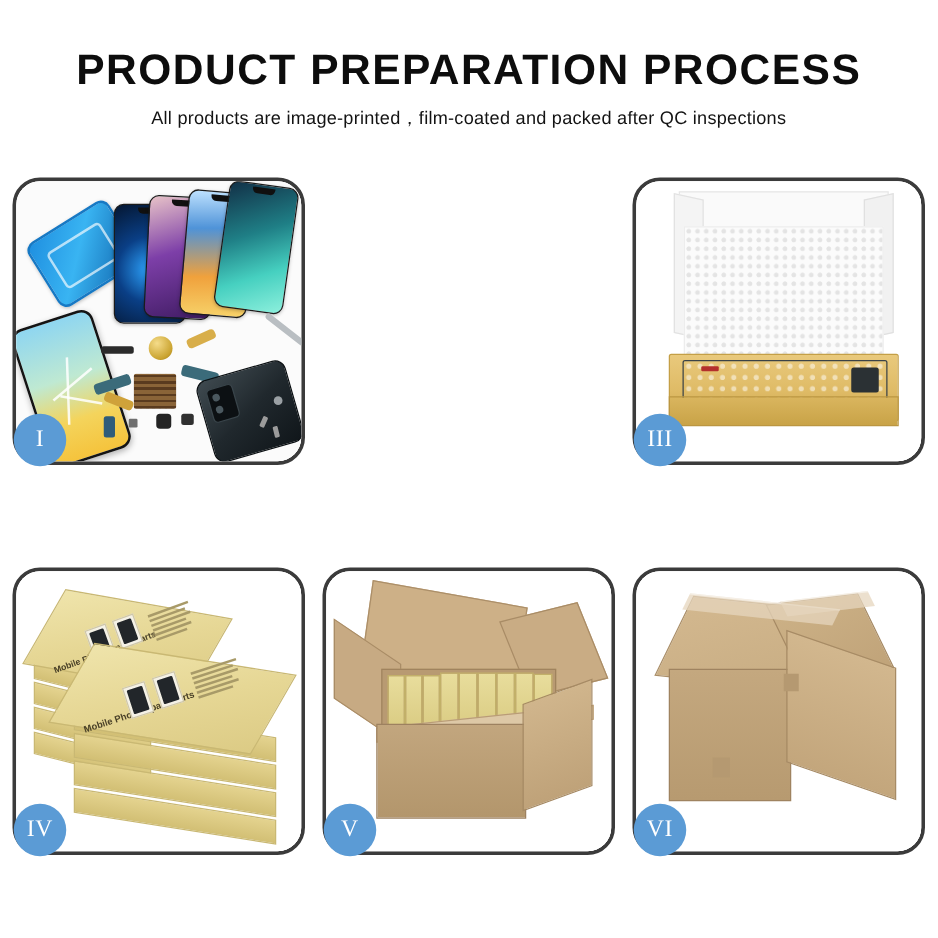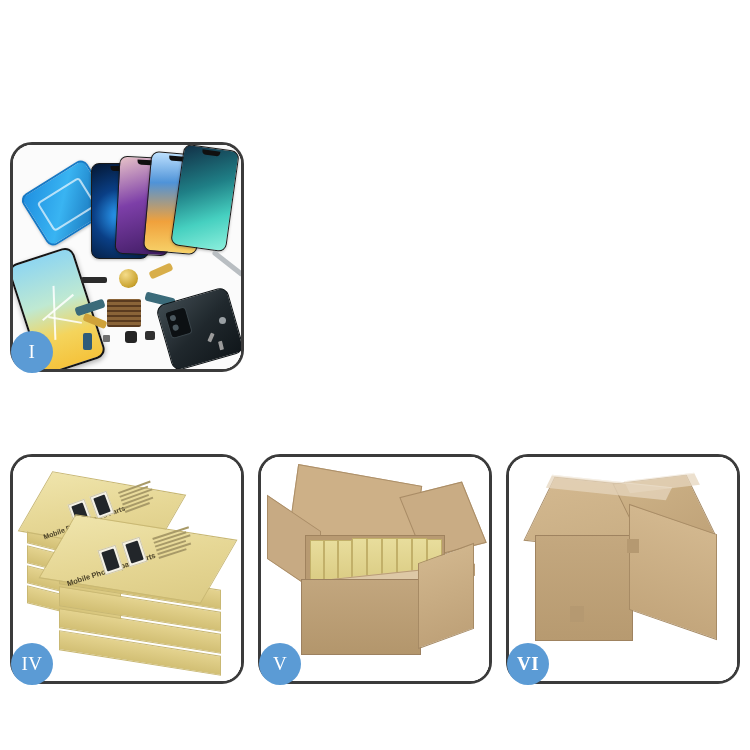--- a/index.html
+++ b/index.html
@@ -49,21 +49,21 @@
     position:absolute;inset:0;
     border-radius:19px;
     overflow:hidden;
     background:#fdfdfd;
   }
   .p1{left:0;top:0;}
   .p2{left:248px;top:0;}
   .p3{left:496px;top:0;}
   .p4{left:0;top:312px;}
   .p5{left:248px;top:312px;}
-  .p6{left:496px;top:312px;font-weight:bold;}
+  .p6{left:496px;top:312px;}
 
   .badge{
     position:absolute;
     left:-2px;bottom:-4px;
     width:42px;height:42px;border-radius:50%;
     background:#5b9bd5;
     color:#ffffff;
     font-family:"Liberation Serif", serif;
     font-size:19px;
     display:flex;align-items:center;justify-content:center;
@@ -188,20 +188,24 @@
   .c6-side{position:absolute;left:120px;top:62px;width:86px;height:104px;
      background:linear-gradient(180deg,#d2b78e 0%,#c3a67c 100%);border:1px solid #a78b65;transform:skewY(19deg);}
   .tape{position:absolute;background:rgba(229,214,190,.75);border-top:1px solid rgba(255,255,255,.5);}
   .notch6{position:absolute;background:#b59971;}
 </style>
 </head>
 <body>
 
 <div class="page">
 
+  <div class="header">
+    <div class="title">PRODUCT PREPARATION PROCESS</div>
+    <div class="subtitle">All products are image-printed，film-coated and packed after QC inspections</div>
+  </div>
 
   <div class="grid">
 
     <div class="panel p1">
       <div class="inner">
         <div class="scene1">
           <div class="ph ph-a">
               <span class="cut"></span>
             </div>
           <div class="ph ph-b">
@@ -241,20 +245,38 @@
           <span class="part tool1"></span>
           <span class="part tool2"></span>
           <span class="screw" style="left:196px;top:188px;transform:rotate(24deg);"></span>
           <span class="screw" style="left:206px;top:196px;transform:rotate(-14deg);"></span>
         </div>
       </div>
       <div class="badge">I</div>
     </div>
 
 
+    <div class="panel p3">
+      <div class="inner">
+        <div class="scene3">
+          <div class="bx3-back"></div>
+          <div class="bx3-lidL"></div>
+          <div class="bx3-lidR"></div>
+          <div class="foam"></div>
+          <div class="bx3-tray">
+            <div class="bx3-inner">
+              <span class="red"></span>
+                <span class="dk"></span>
+            </div>
+          </div>
+          <div class="bx3-front"></div>
+        </div>
+      </div>
+      <div class="badge">III</div>
+    </div>
 
     <div class="panel p4">
       <div class="inner">
         <div class="scene4">
           <div class="stack">
 
             <div class="sbox sb-side" style="left:6px;top:64px;width:92px;height:16px;transform:skewY(14deg);"></div>
             <div class="sbox sb-side" style="left:6px;top:84px;width:92px;height:16px;transform:skewY(14deg);"></div>
             <div class="sbox sb-side" style="left:6px;top:104px;width:92px;height:16px;transform:skewY(14deg);"></div>
             <div class="sbox sb-side" style="left:6px;top:124px;width:92px;height:16px;transform:skewY(14deg);"></div>

